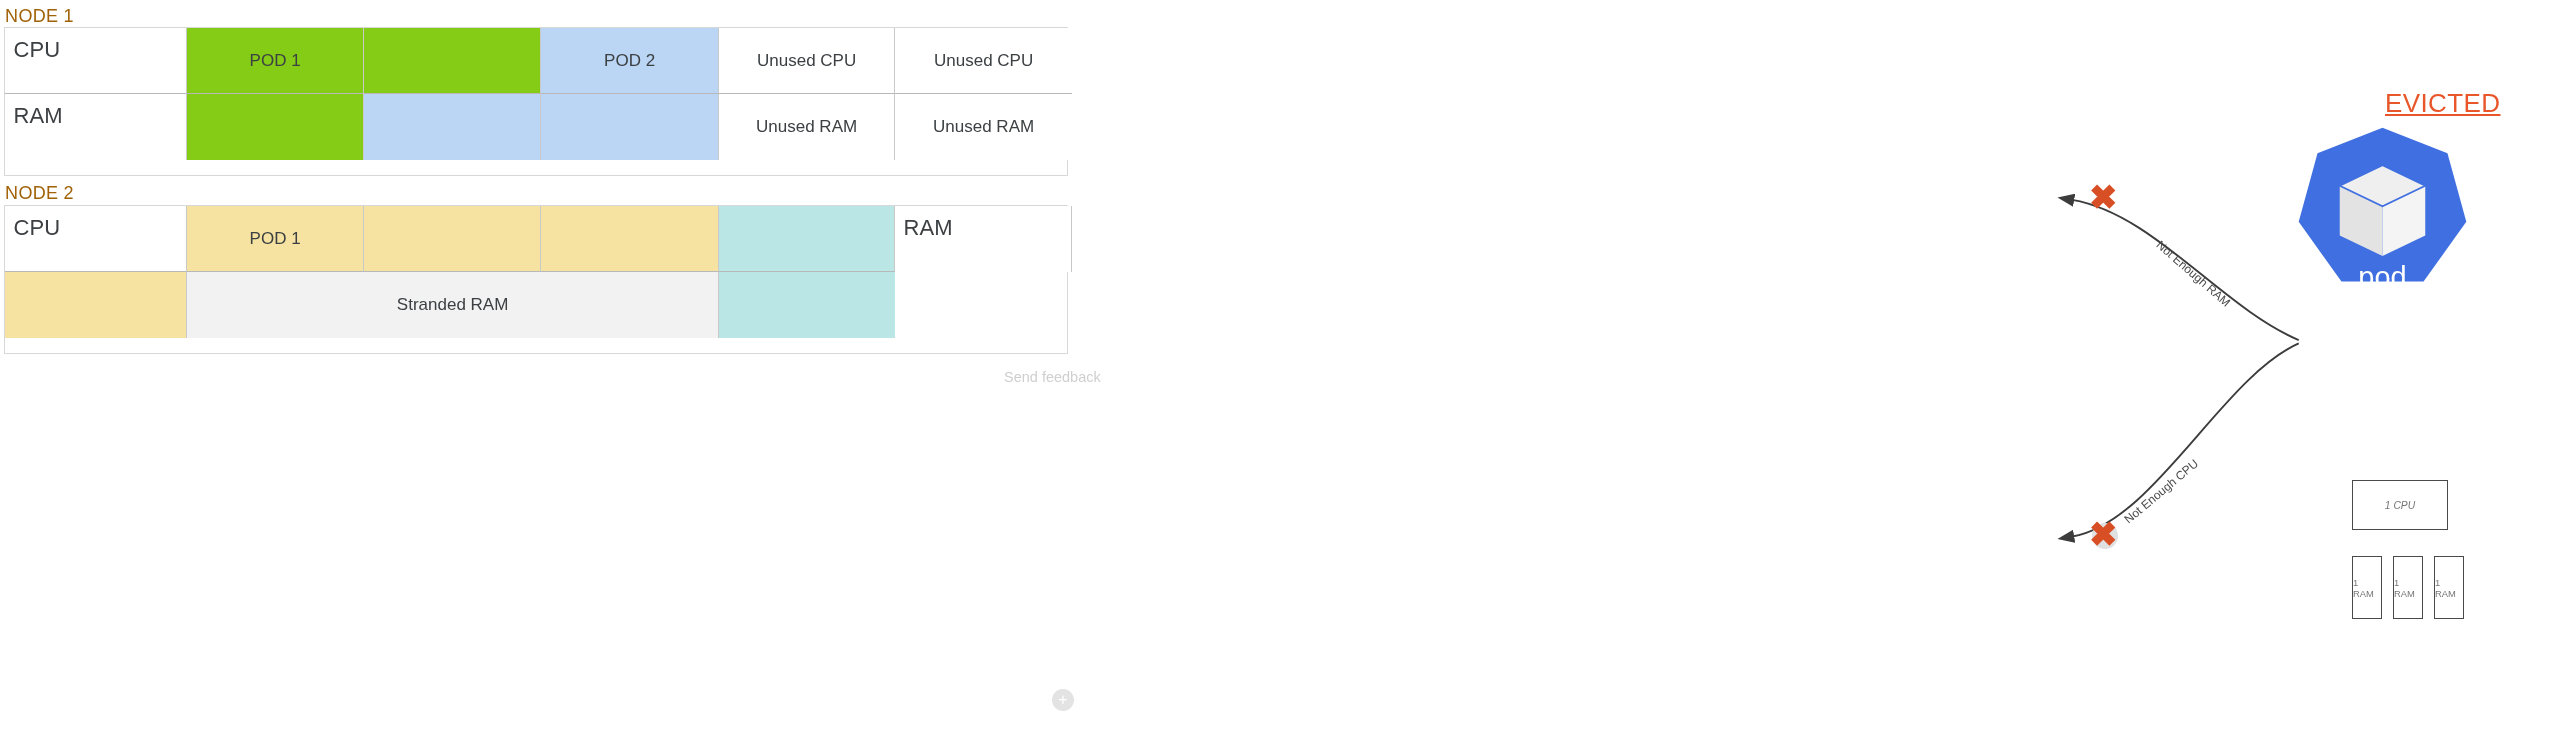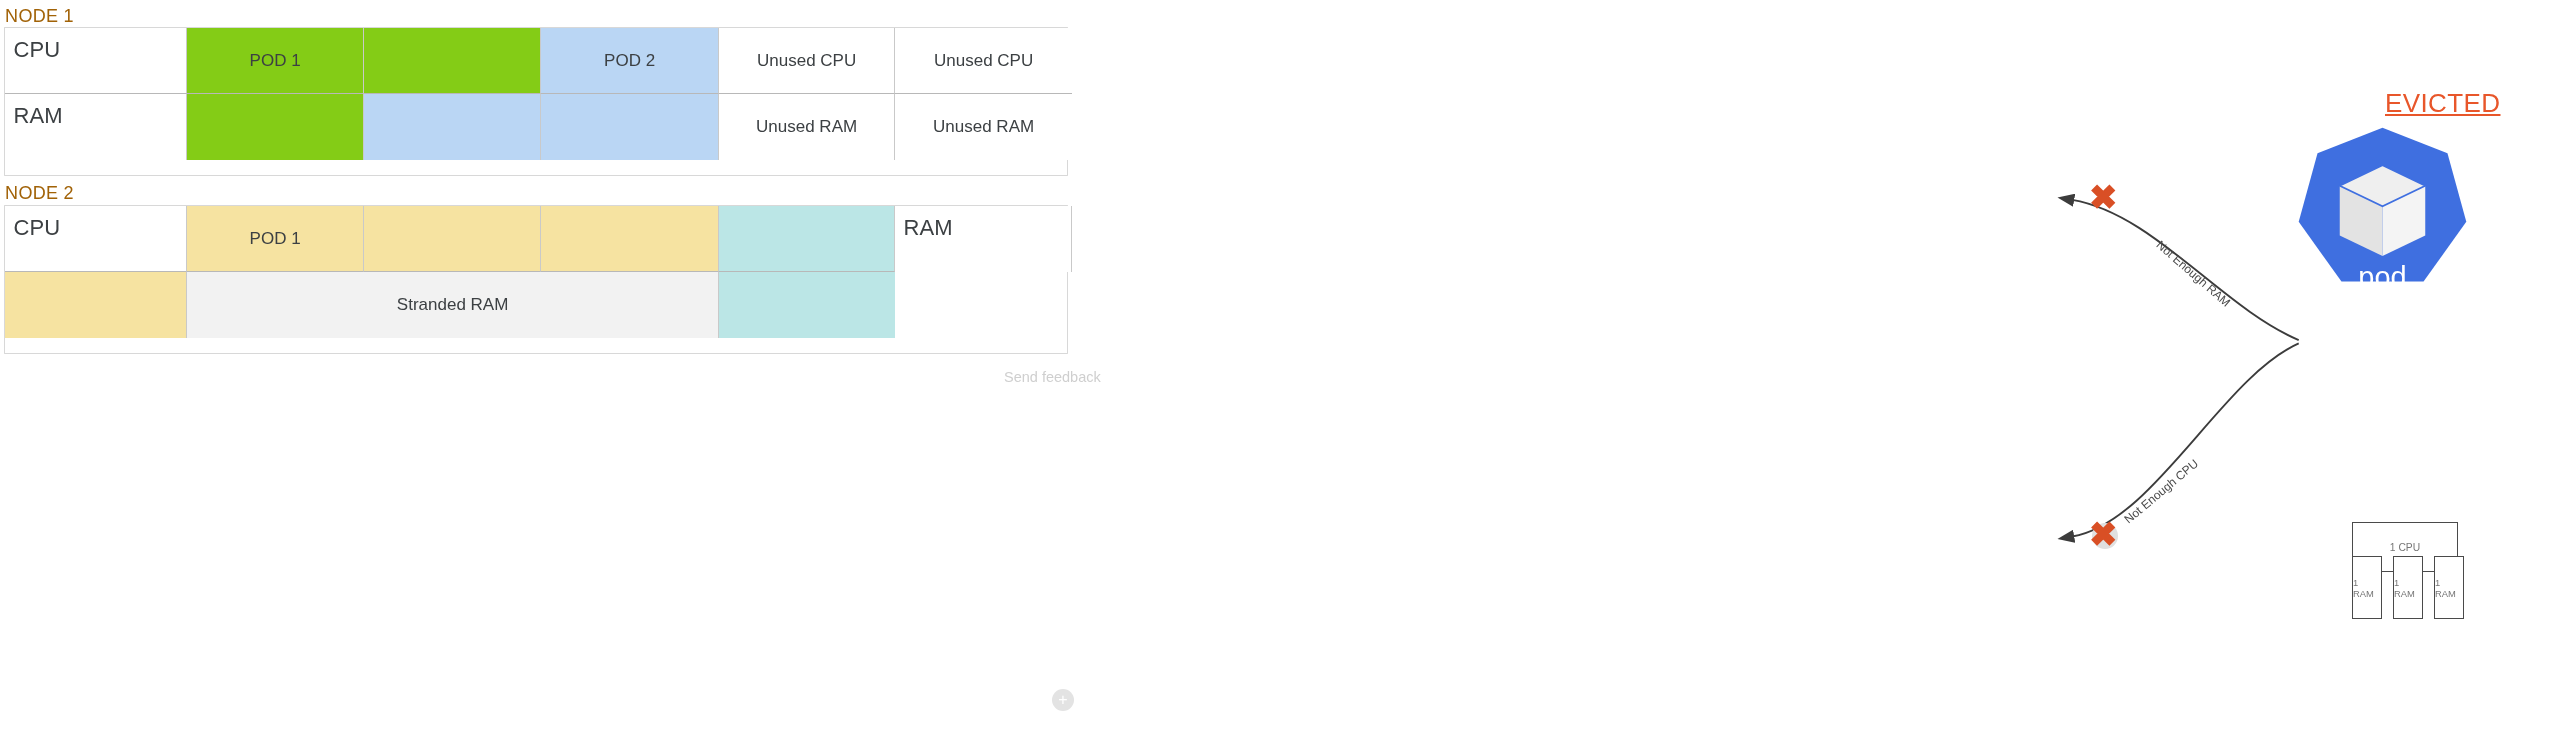--- a/index.html
+++ b/index.html
@@ -240,21 +240,21 @@
       <polygon points="100,2 176,32 198,112 148,182 52,182 2,112 24,32" fill="#3f6fe0"></polygon>
 
       <polygon points="100,46 150,70 100,94 50,70" fill="#efefef"></polygon>
       <polygon points="50,70 100,94 100,152 50,128" fill="#e3e3e3"></polygon>
       <polygon points="150,70 100,94 100,152 150,128" fill="#f4f4f4"></polygon>
       <polygon points="100,46 150,70 100,94 50,70" fill="none" stroke="#3f6fe0" stroke-width="2"></polygon>
     </svg>
     <div class="pod-word">pod</div>
   </div>
 
-  <div class="res-box" style="left:2352px; top:522px; width:106px; height:50px;">1 CPU</div>
+  <div class="res-box" style="left:2352px; top:480px; width:96px; height:50px;font-style:italic;">1 CPU</div>
 
   <div class="res-box ram" style="left:2352px; top:556px; width:30px; height:63px;">1 RAM</div>
   <div class="res-box ram" style="left:2393px; top:556px; width:30px; height:63px;">1 RAM</div>
   <div class="res-box ram" style="left:2434px; top:556px; width:30px; height:63px;">1 RAM</div>
 
   <div class="add-fab" style="left:1052px; top:689px;">+</div>
 
   <div class="send-feedback" style="left:1004px; top:369px;">Send feedback</div>
 
 </div>

